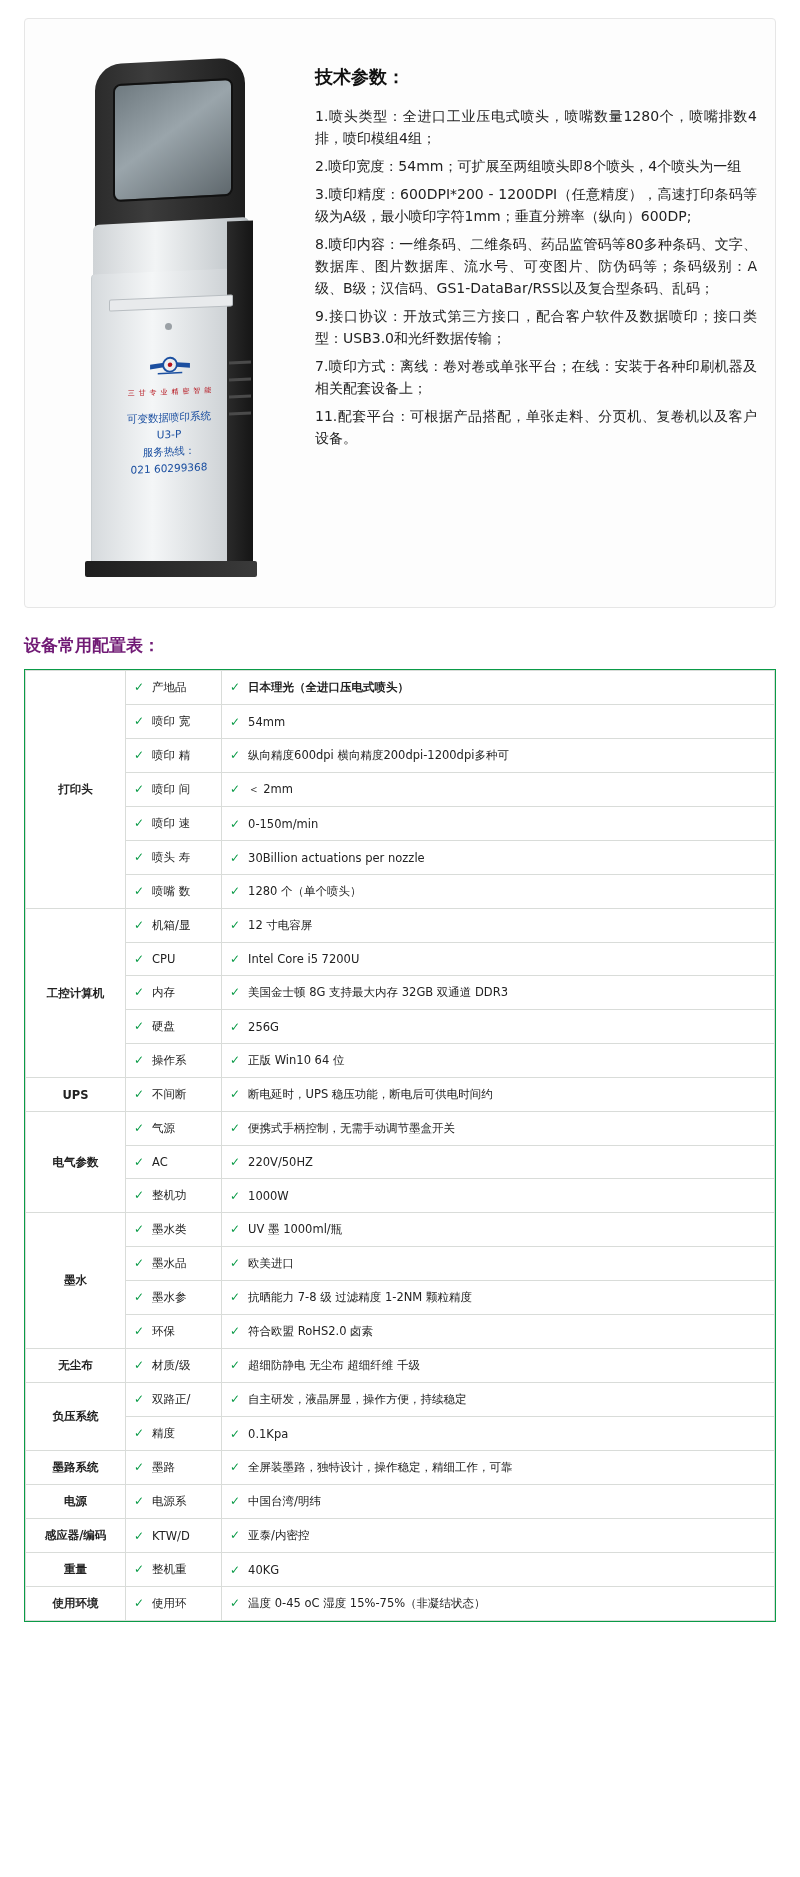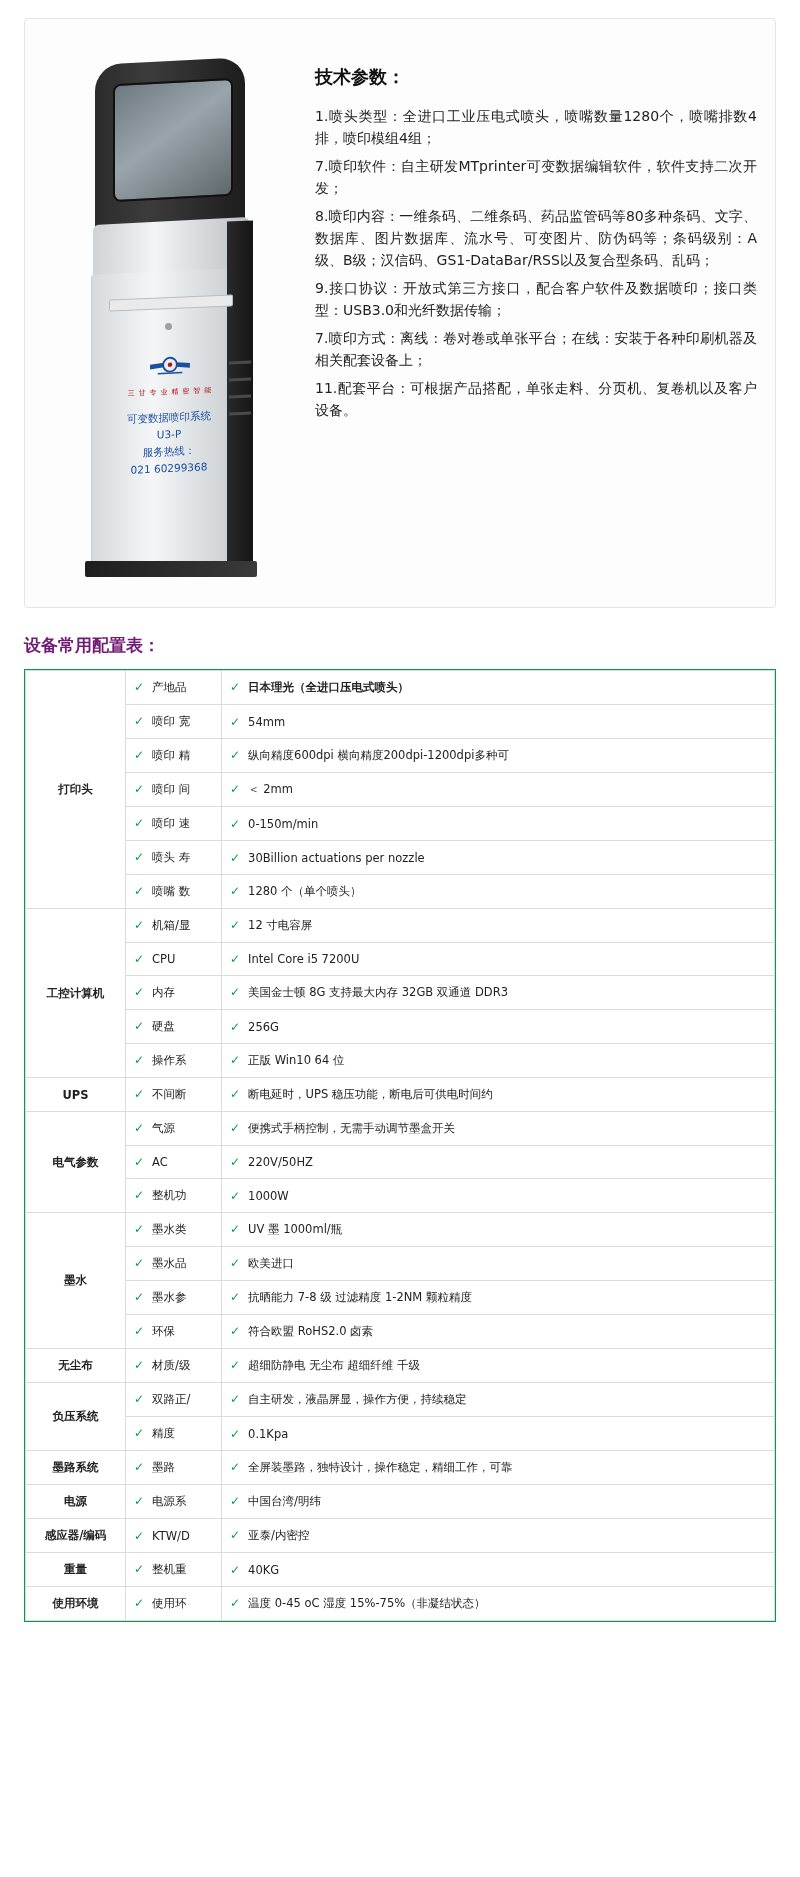--- a/index.html
+++ b/index.html
@@ -260,21 +260,22 @@
           <div>021 60299368</div>
         </div>
         <div class="base"></div>
       </div>
     </div>
 
     <div class="spec-text">
       <h2 class="spec-title">技术参数：</h2>
       <ul class="spec-list">
           <li>1.喷头类型：全进口工业压电式喷头，喷嘴数量1280个，喷嘴排数4排，喷印模组4组；</li>
-          <li>7.喷印软件：自主研发MTprinter可变数据编辑软件，软件支持二次开发；</li>
+          <li>2.喷印宽度：54mm；可扩展至两组喷头即8个喷头，4个喷头为一组</li>
+          <li>3.喷印精度：600DPI*200 - 1200DPI（任意精度），高速打印条码等级为A级，最小喷印字符1mm；垂直分辨率（纵向）600DP;</li>
           <li>8.喷印内容：一维条码、二维条码、药品监管码等80多种条码、文字、数据库、图片数据库、流水号、可变图片、防伪码等；条码级别：A级、B级；汉信码、GS1-DataBar/RSS以及复合型条码、乱码；</li>
           <li>9.接口协议：开放式第三方接口，配合客户软件及数据喷印；接口类型：USB3.0和光纤数据传输；</li>
           <li>7.喷印方式：离线：卷对卷或单张平台；在线：安装于各种印刷机器及相关配套设备上；</li>
           <li>11.配套平台：可根据产品搭配，单张走料、分页机、复卷机以及客户设备。</li>
         </ul>
     </div>
   </div>
 
   <div class="table-title">设备常用配置表：</div>
   <div class="cfg-wrap">

